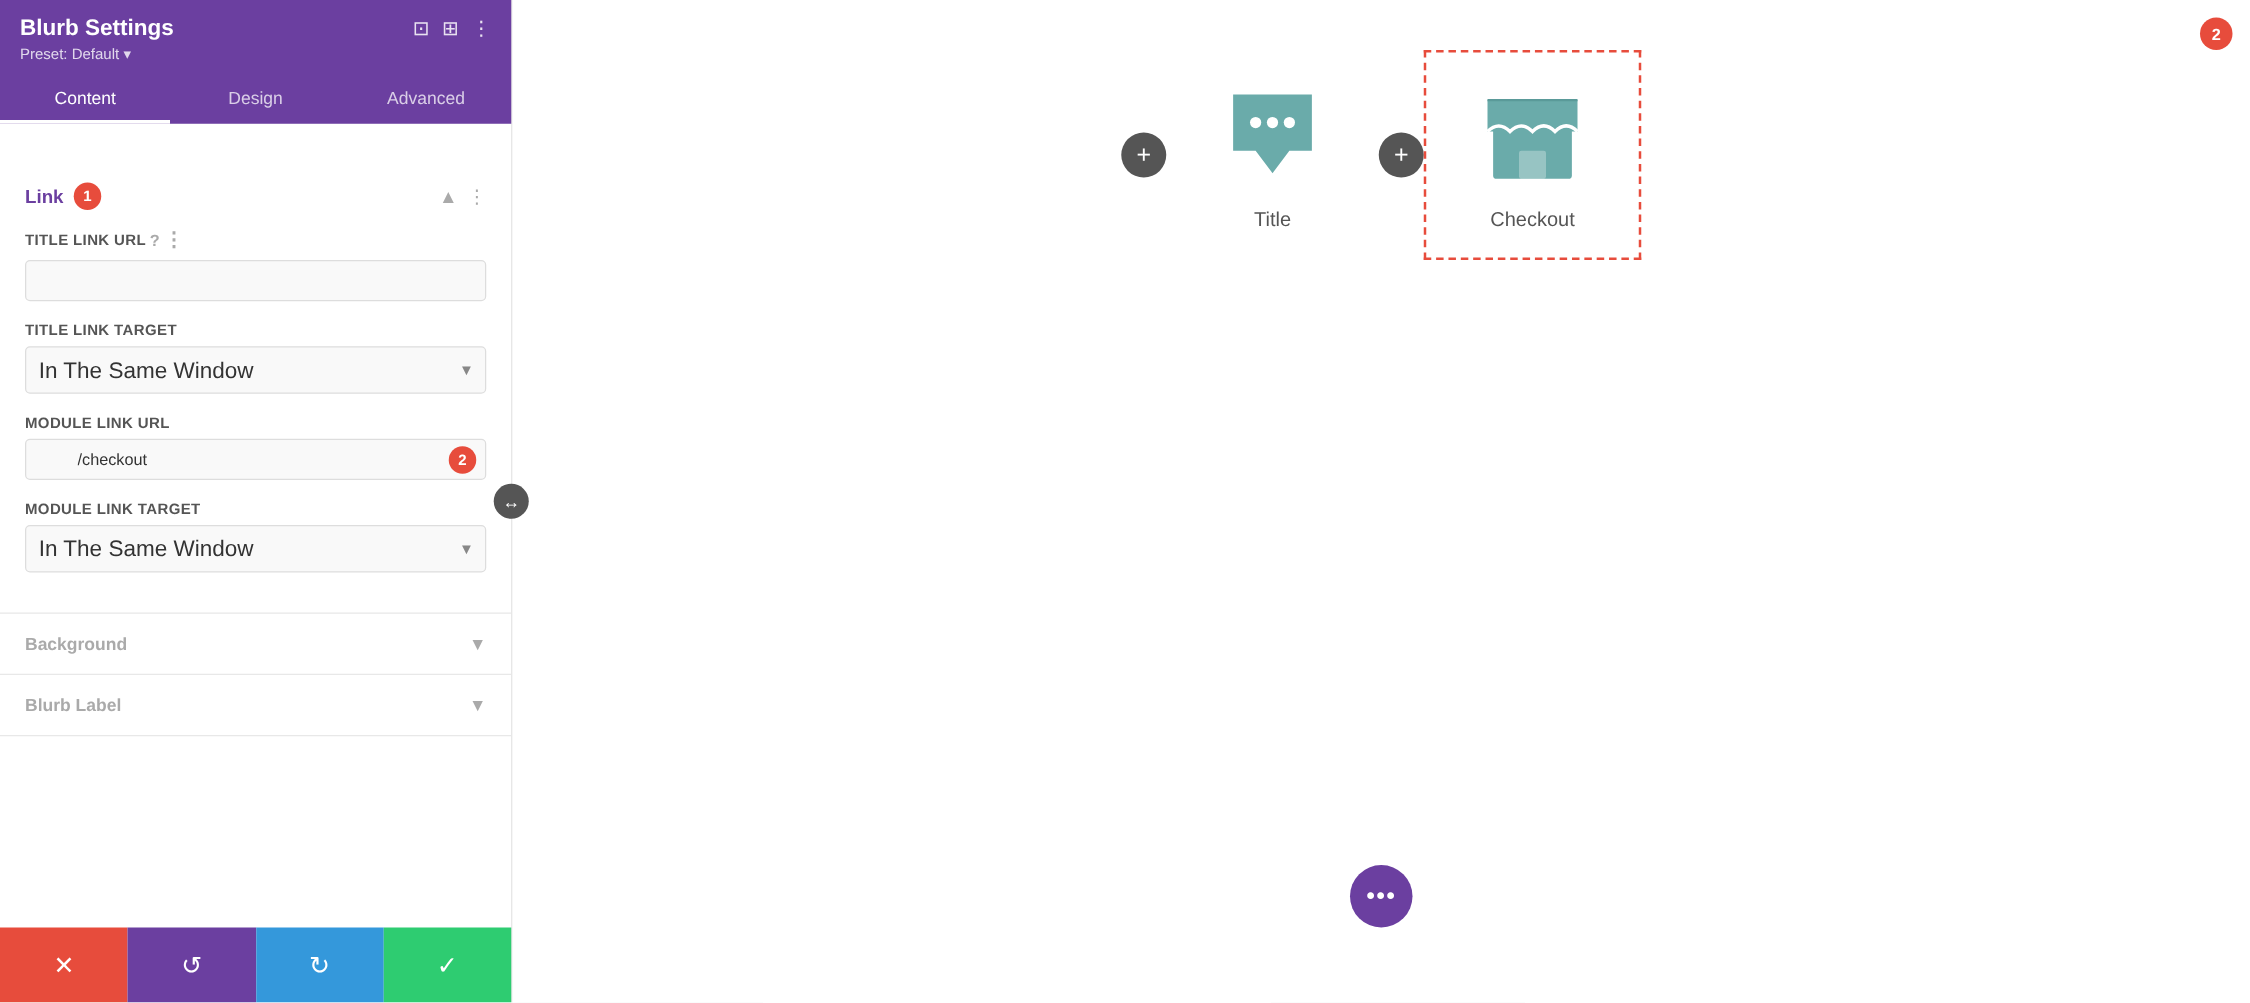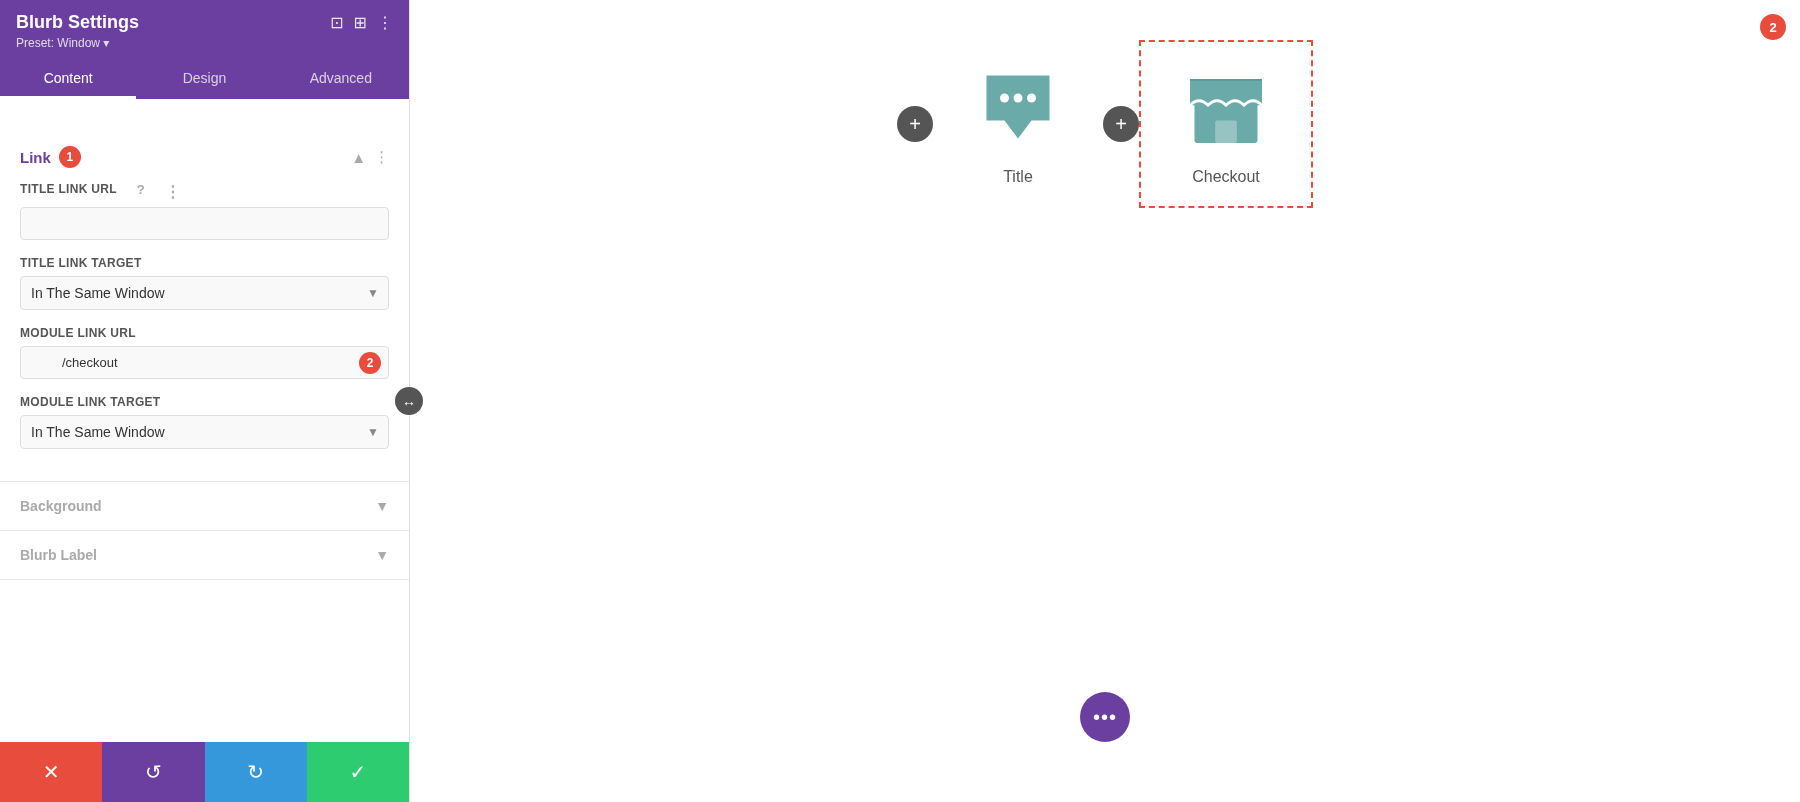--- a/index.html
+++ b/index.html
@@ -115,22 +115,22 @@
     .section-controls span { cursor: pointer; font-size: 15px; }
 
     
     .field-group { margin-bottom: 16px; }
     .field-label {
       font-size: 12px;
       font-weight: 600;
       color: #555;
       margin-bottom: 6px;
       display: flex;
-      align-items: flex-start;
-      gap: 20px;
+      align-items: center;
+      gap: 3px;
       text-transform: uppercase;
       letter-spacing: 0.3px;
     }
     .field-label .help-icon {
       color: #aaa;
       cursor: pointer;
       font-size: 13px;
     }
     .field-label .more-icon {
       color: #aaa;
@@ -150,21 +150,21 @@
 
     .select-wrapper {
       position: relative;
       width: 100%;
     }
     .select-input {
       width: 100%;
       padding: 8px 30px 8px 10px;
       border: 1px solid #ddd;
       border-radius: 4px;
-      font-size: 14px;
+      font-size: 18px;
       background: #f9f9f9;
       color: #333;
       appearance: none;
       cursor: pointer;
       outline: none;
     }
     .select-arrow {
       position: absolute;
       right: 10px;
       top: 50%;
@@ -359,21 +359,21 @@
 
   <div class="panel-header">
     <div class="panel-header-top">
       <span class="panel-title">Blurb Settings</span>
       <div class="panel-header-icons">
         <span>⊡</span>
         <span>⊞</span>
         <span>⋮</span>
       </div>
     </div>
-    <div class="panel-preset">Preset: Window ▾</div>
+    <div class="panel-preset">Preset: Default ▾</div>
   </div>
 
   <div class="tabs">
     <div class="tab active">Content</div>
     <div class="tab">Design</div>
     <div class="tab">Advanced</div>
   </div>
 
   <div class="panel-content">
 

